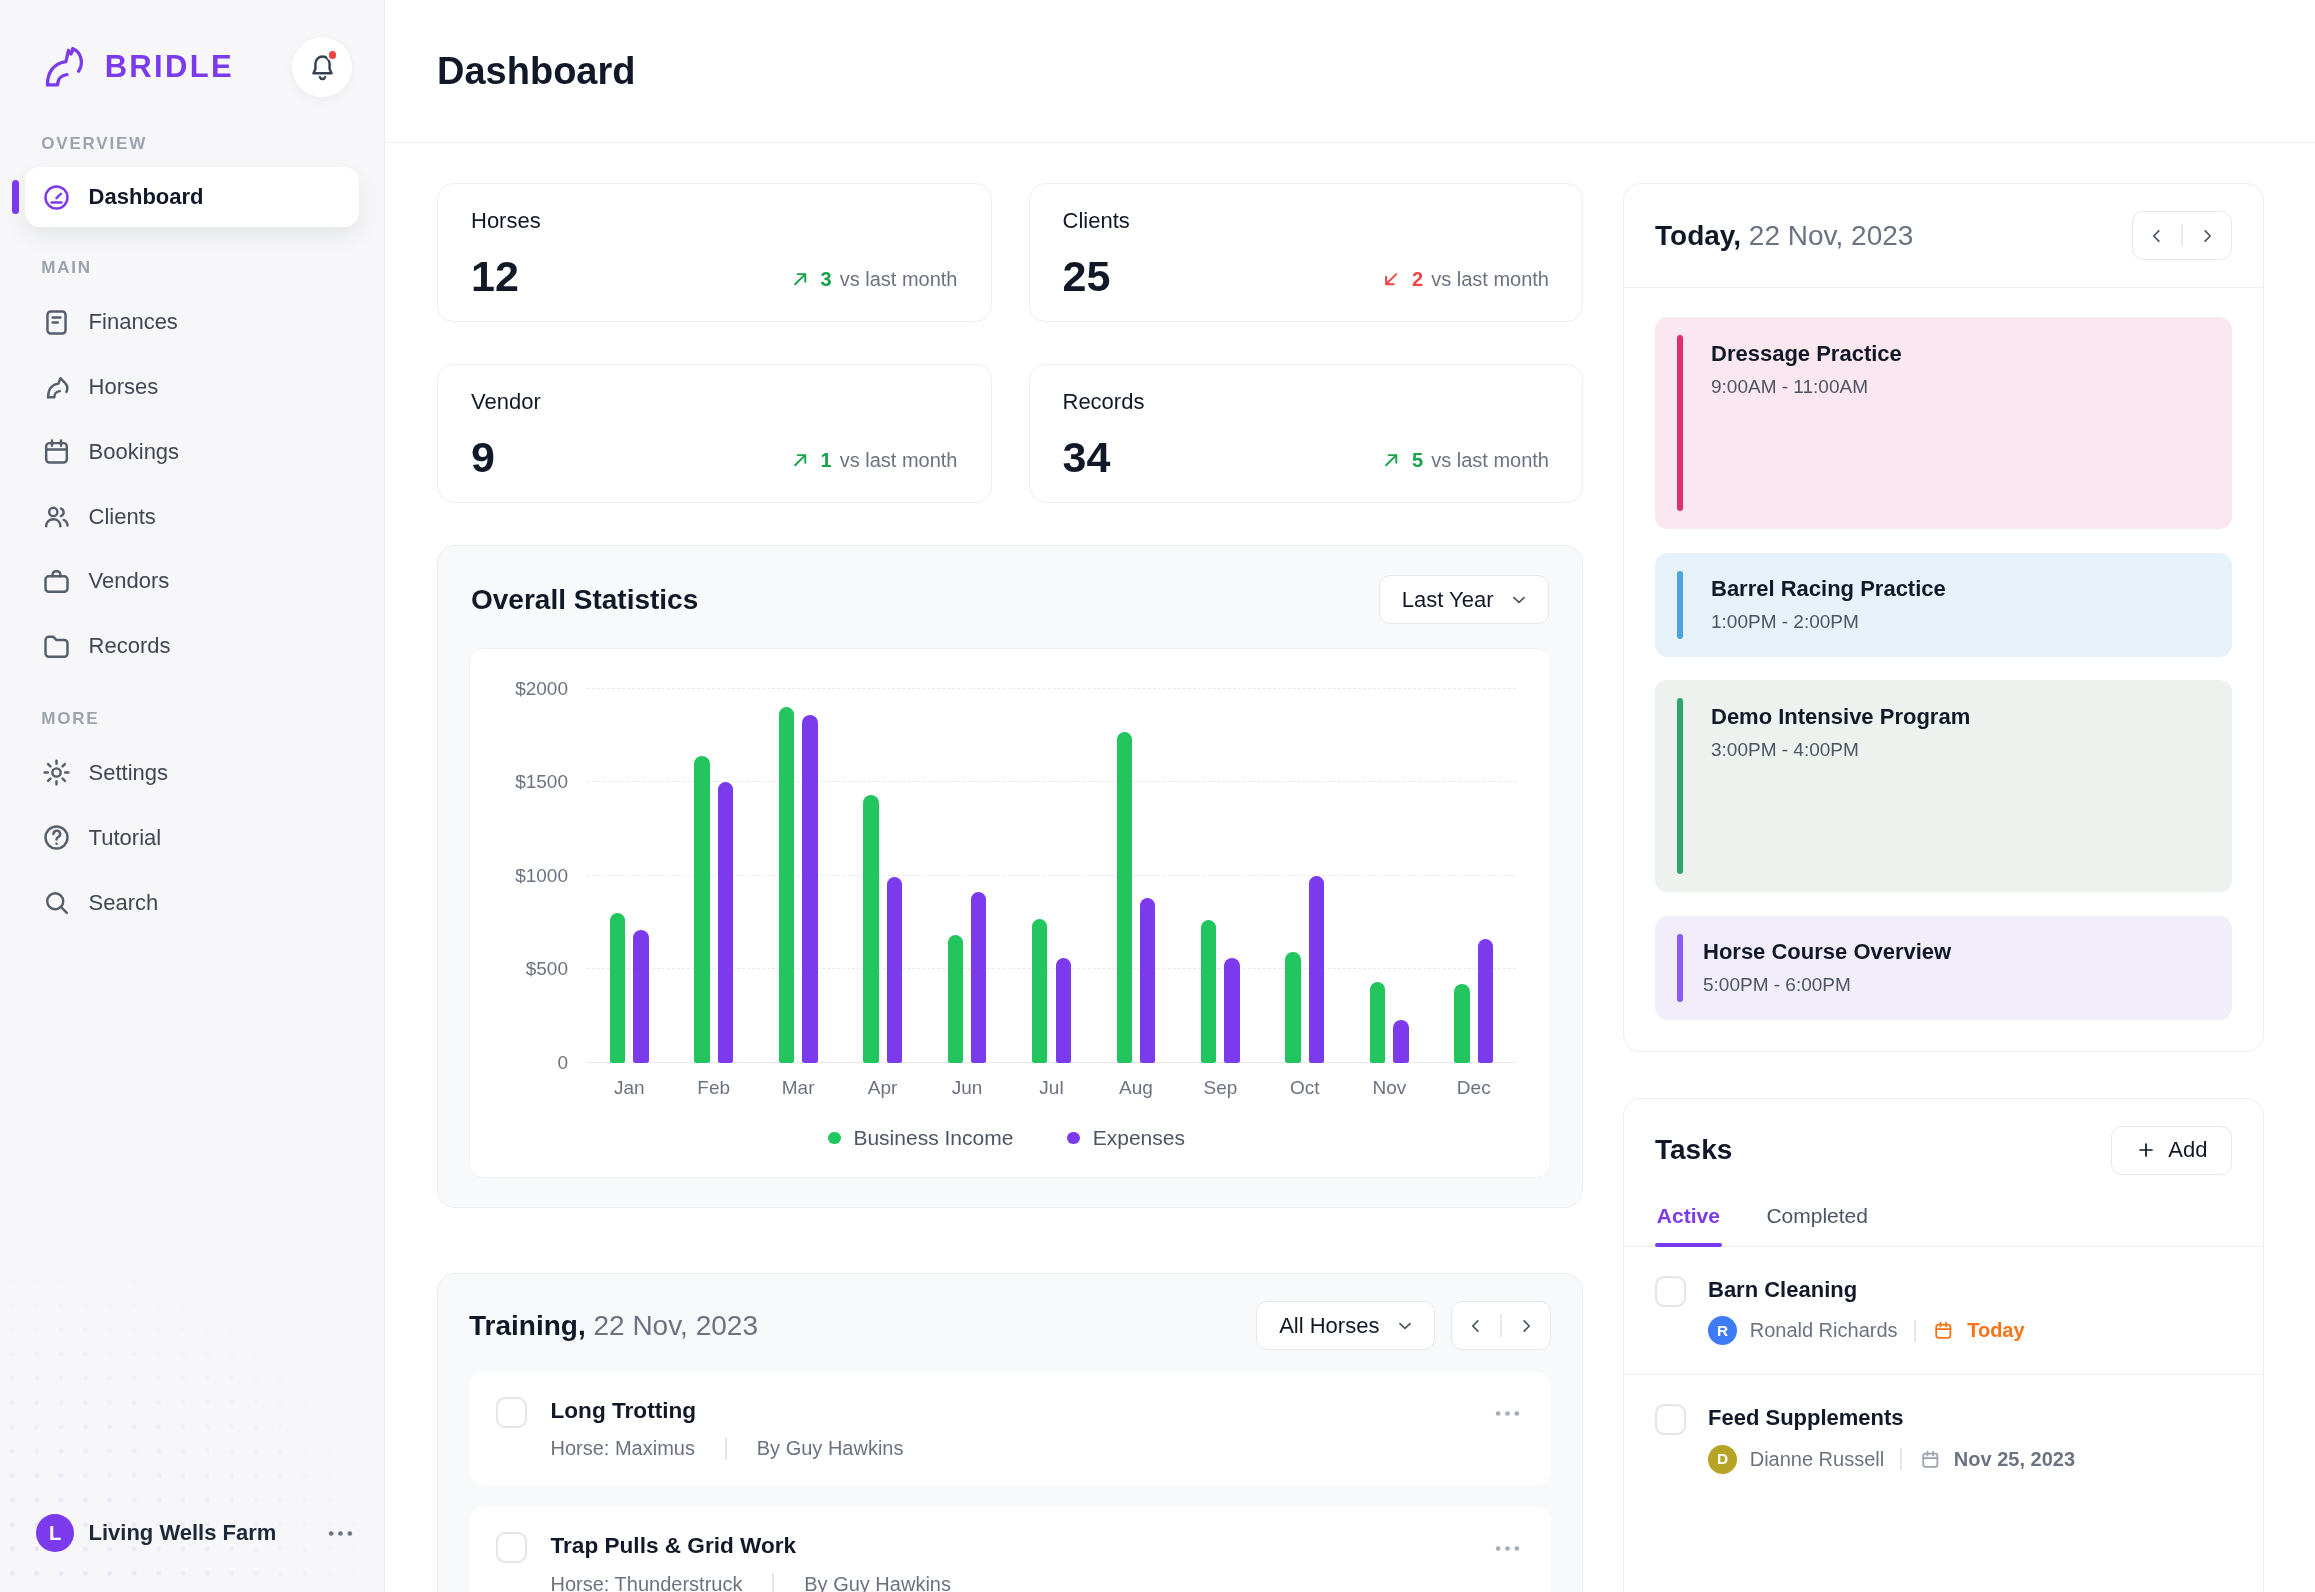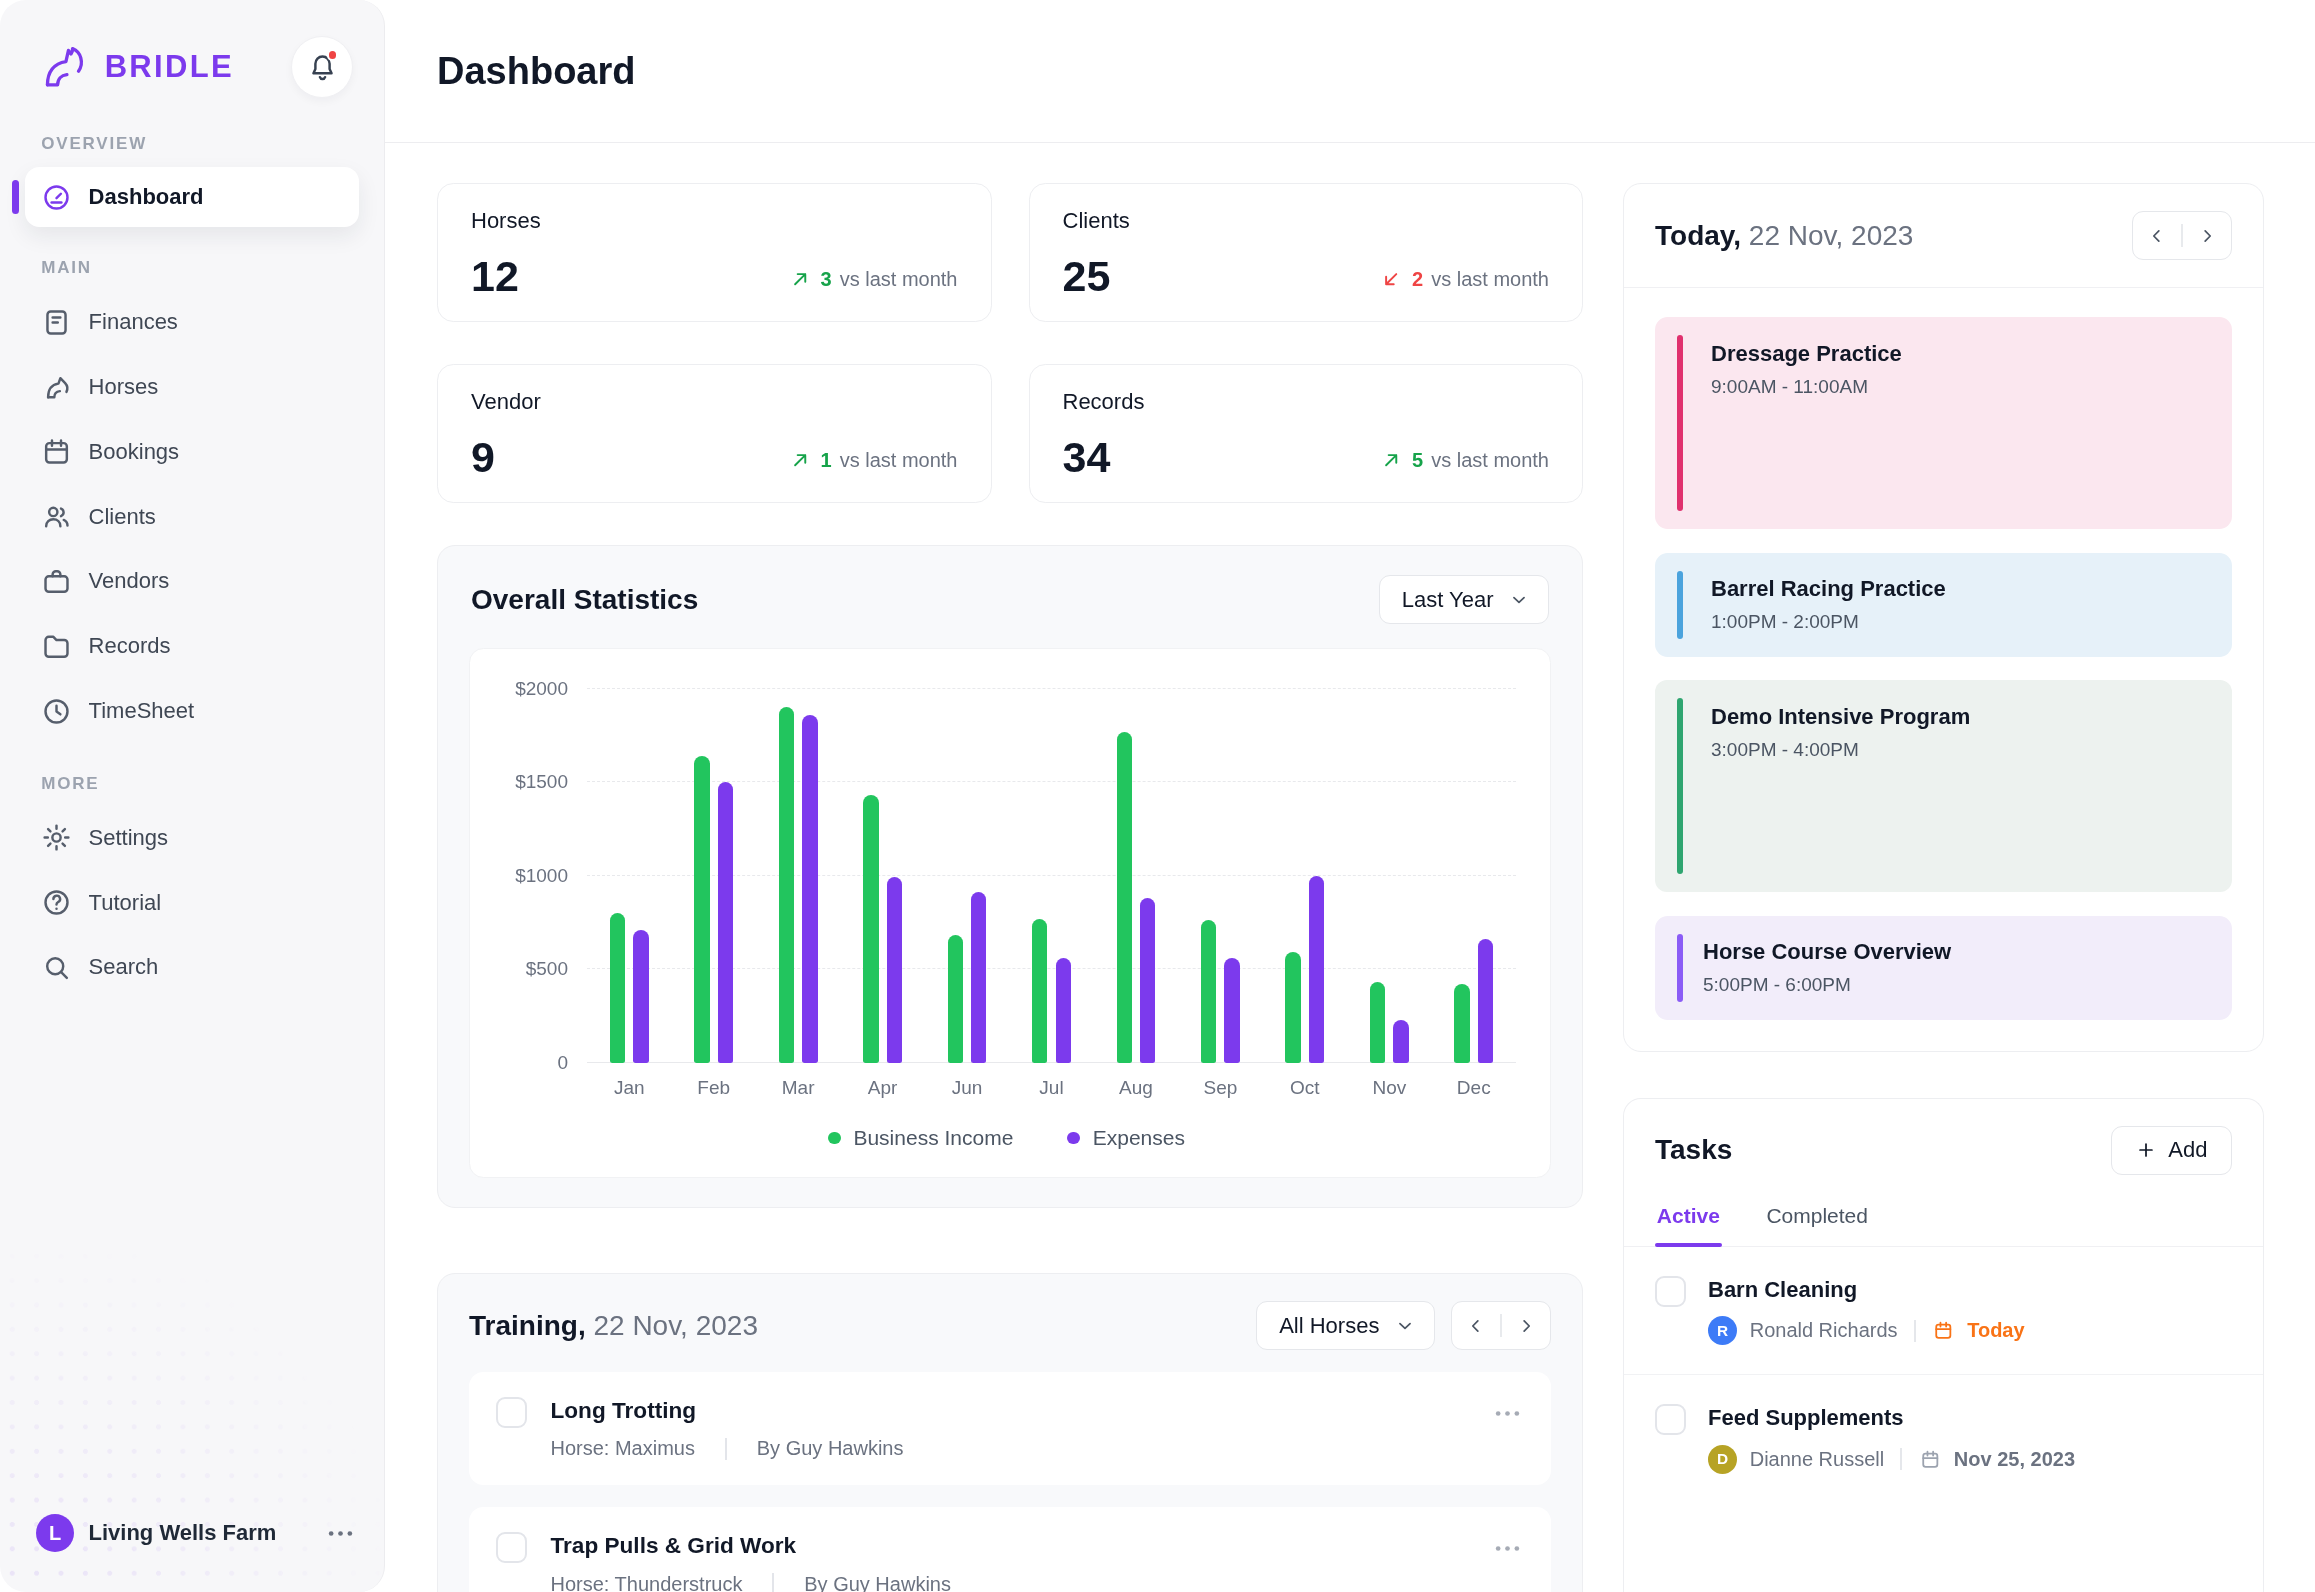--- a/index.html
+++ b/index.html
@@ -4,21 +4,21 @@
 <style>
   * { box-sizing: border-box; margin: 0; padding: 0; }
   :root { --accent:#7C3AED; }
   html, body { width: 2316px; height: 1592px; overflow: hidden; }
   body { font-family: "Liberation Sans", "DejaVu Sans", sans-serif; color: #111827; background: #fff; }
   button { font-family: inherit; }
 
   .app { display: flex; width: 2316px; height: 1592px; }
 
   
-  .sidebar { width: 385px; min-width: 385px; background: #F7F7F9; border-right: 1.8px solid #ECECEF; display: flex; flex-direction: column; position: relative; border-radius: 26px; }
+  .sidebar { width: 385px; min-width: 385px; background: #F7F7F9; border-right: 1.8px solid #ECECEF; display: flex; flex-direction: column; position: relative; }
   .sidebar::after { content:""; position:absolute; left:0; bottom:0; width:100%; height:470px; pointer-events:none;
     background-image: radial-gradient(rgba(124,58,237,0.10) 2.3px, transparent 2.4px); background-size: 24.4px 24.4px;
     -webkit-mask-image: radial-gradient(circle at 10% 100%, #000 0%, transparent 62%); mask-image: radial-gradient(circle at 10% 100%, #000 0%, transparent 62%); }
   .sidebar-top { display:flex; align-items:center; justify-content:space-between; padding: 36px 31px 0 36px; }
   .brand { display:flex; align-items:center; gap: 12.7px; }
   .brand-icon { width: 56px; height: 56px; color: var(--accent); display:inline-flex; }
   .brand-name { font-size: 31px; font-weight: 800; letter-spacing: 2.3px; color: var(--accent); }
   .bell-btn { position: relative; width: 62px; height: 62px; border-radius: 50%; background:#fff; border: 1.8px solid #F0F0F3; box-shadow: 0 3.6px 9px rgba(17,24,39,.04); display:flex; align-items:center; justify-content:center; cursor:pointer; }
   .bell-btn .icn { width: 31px; height: 31px; color: #374151; }
   .bell-dot { position:absolute; top: 11.8px; right: 13.6px; width: 11.8px; height: 11.8px; border-radius: 50%; background:#EF4444; border: 2.7px solid #fff; }
@@ -211,29 +211,20 @@
           </span>
           <span class="ni-label">Vendors</span>
         </div>
         <div class="nav-item">
           <span class="ni-icon icn">
             <svg viewBox="0 0 24 24" fill="none" stroke="currentColor" stroke-width="1.9" stroke-linecap="round" stroke-linejoin="round">
               <path d="M3.5 7a2.5 2.5 0 0 1 2.5-2.5h3.6L12 7h6a2.5 2.5 0 0 1 2.5 2.5v8A2.5 2.5 0 0 1 18 20H6a2.5 2.5 0 0 1-2.5-2.5z"></path>
             </svg>
           </span>
           <span class="ni-label">Records</span>
-        </div>
-        <div class="nav-item">
-          <span class="ni-icon icn">
-            <svg viewBox="0 0 24 24" fill="none" stroke="currentColor" stroke-width="1.9" stroke-linecap="round" stroke-linejoin="round">
-              <circle cx="12" cy="12" r="8.5"></circle>
-              <path d="M12 7.5V12l3 2.2"></path>
-            </svg>
-          </span>
-          <span class="ni-label">TimeSheet</span>
         </div>
         <div class="nav-label">MORE</div>
         <div class="nav-item">
           <span class="ni-icon icn">
             <svg viewBox="0 0 24 24" fill="none" stroke="currentColor" stroke-width="1.9" stroke-linecap="round" stroke-linejoin="round">
               <circle cx="12" cy="12" r="3.2"></circle>
               <path d="M12 2.8v2.5M12 18.7v2.5M2.8 12h2.5M18.7 12h2.5M5.5 5.5l1.8 1.8M16.7 16.7l1.8 1.8M18.5 5.5l-1.8 1.8M7.3 16.7l-1.8 1.8"></path>
             </svg>
           </span>
           <span class="ni-label">Settings</span>

